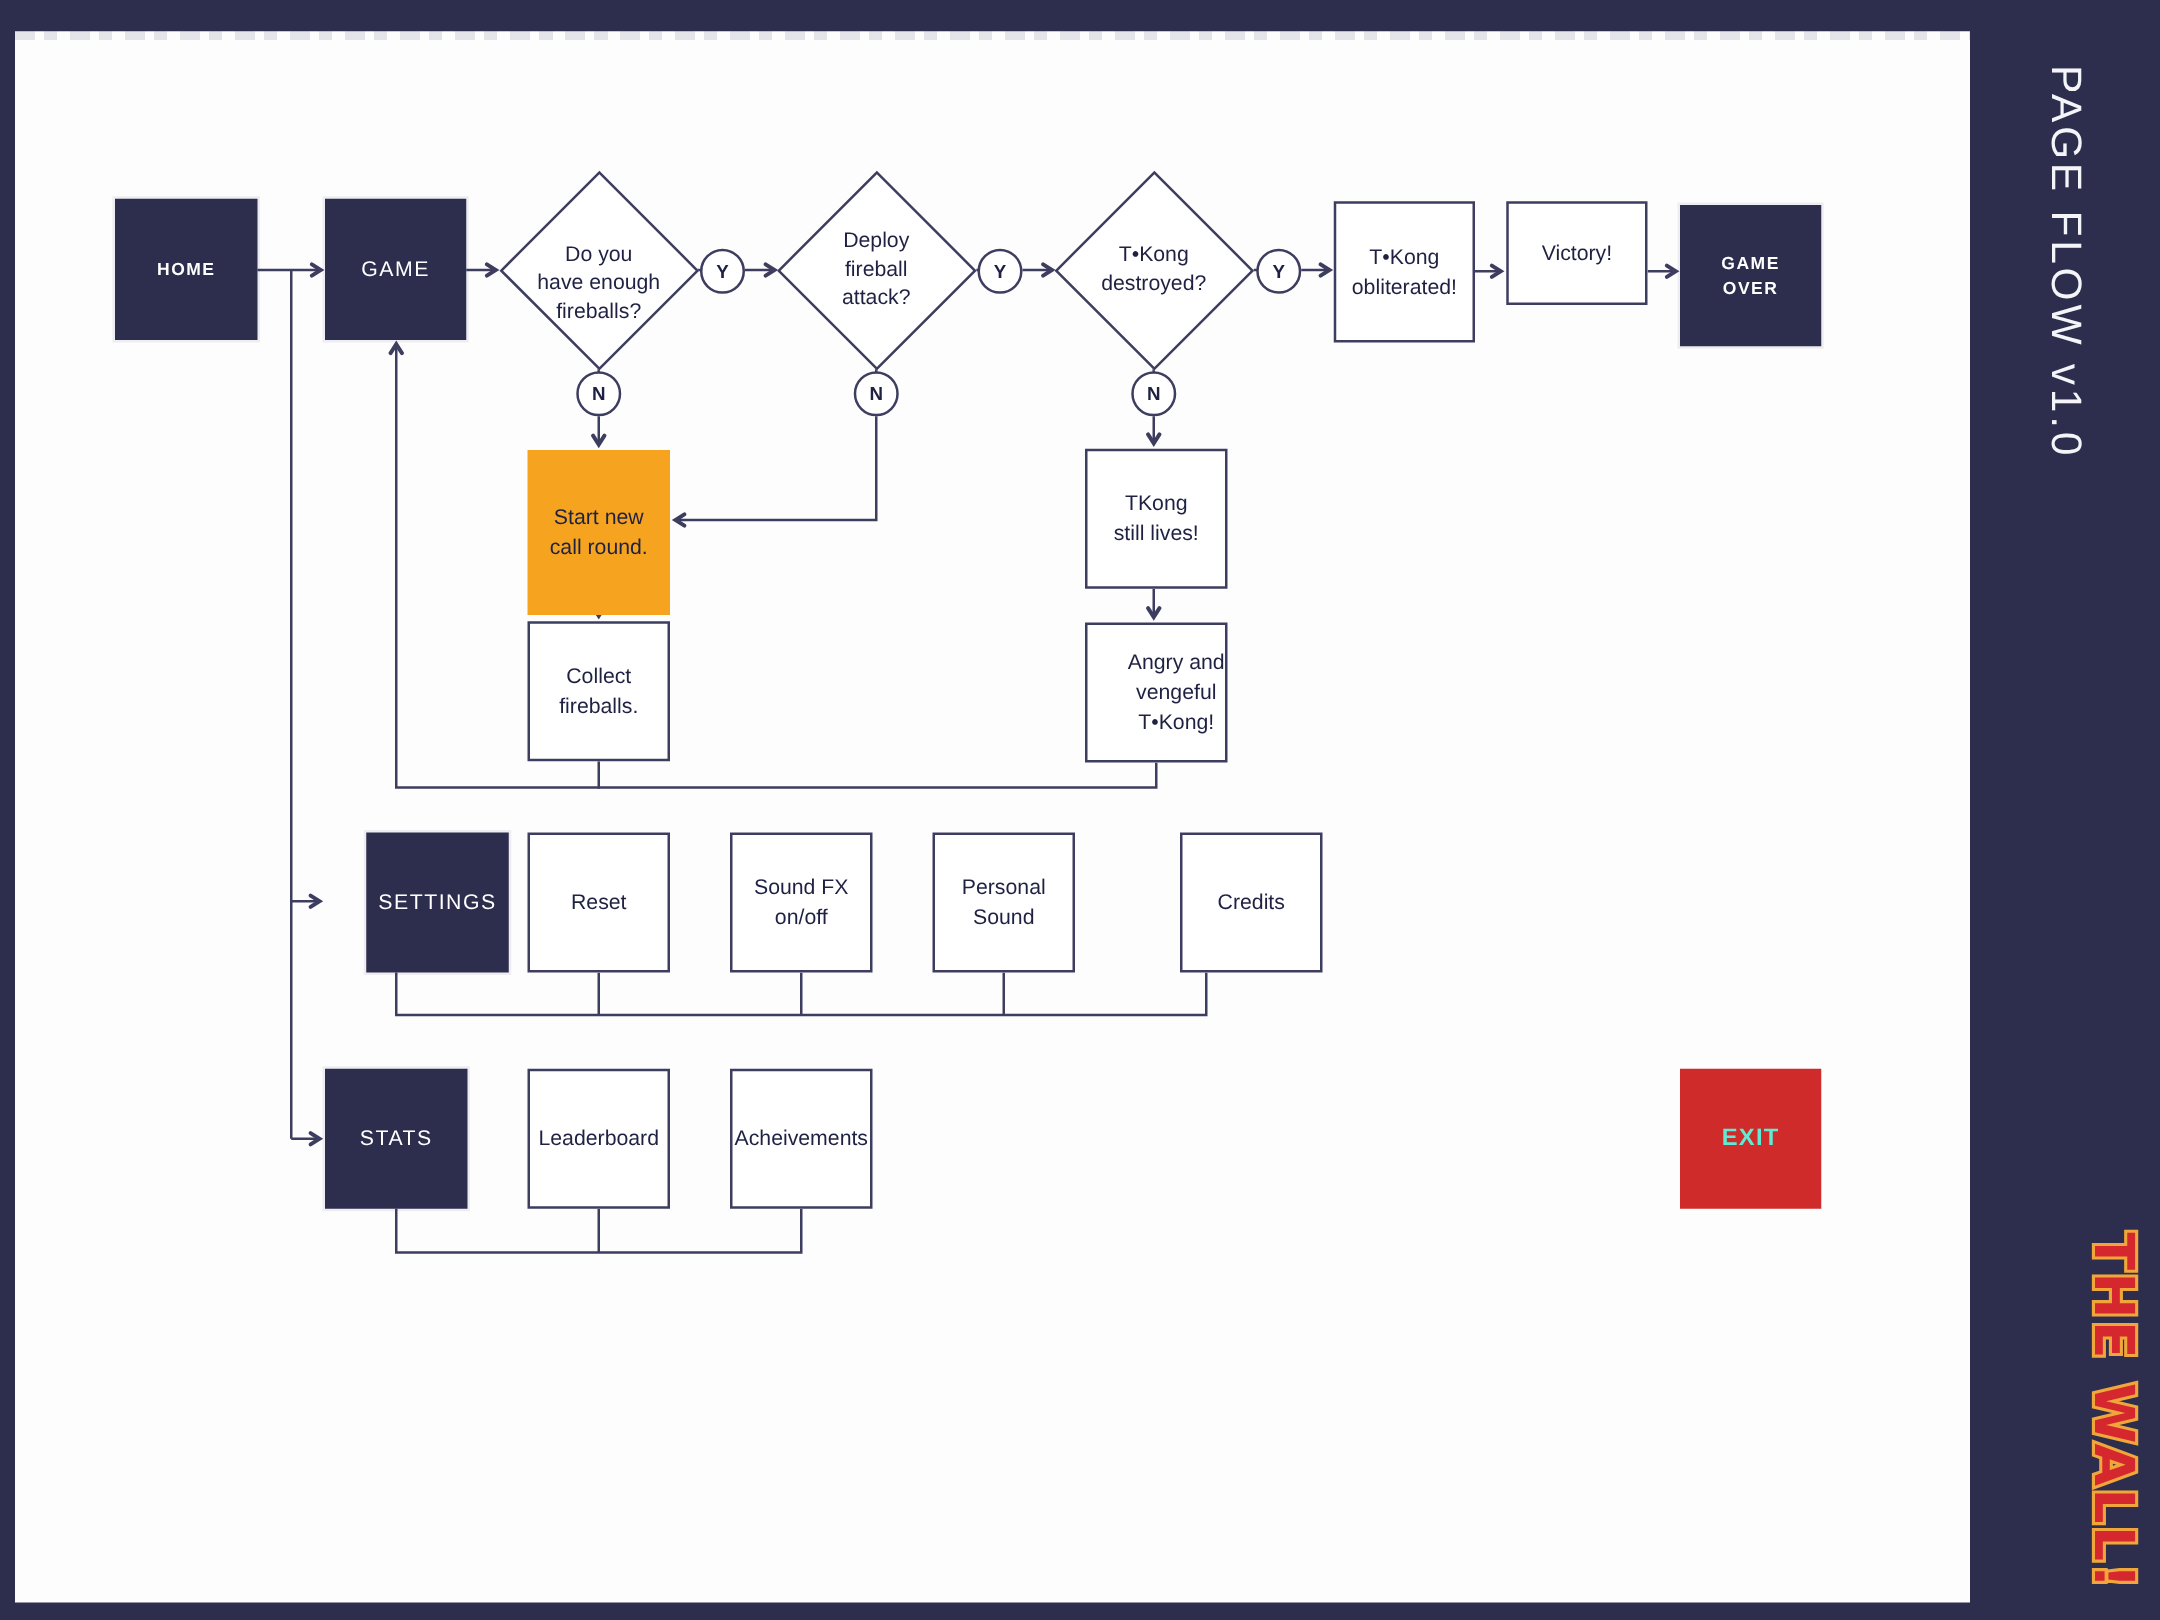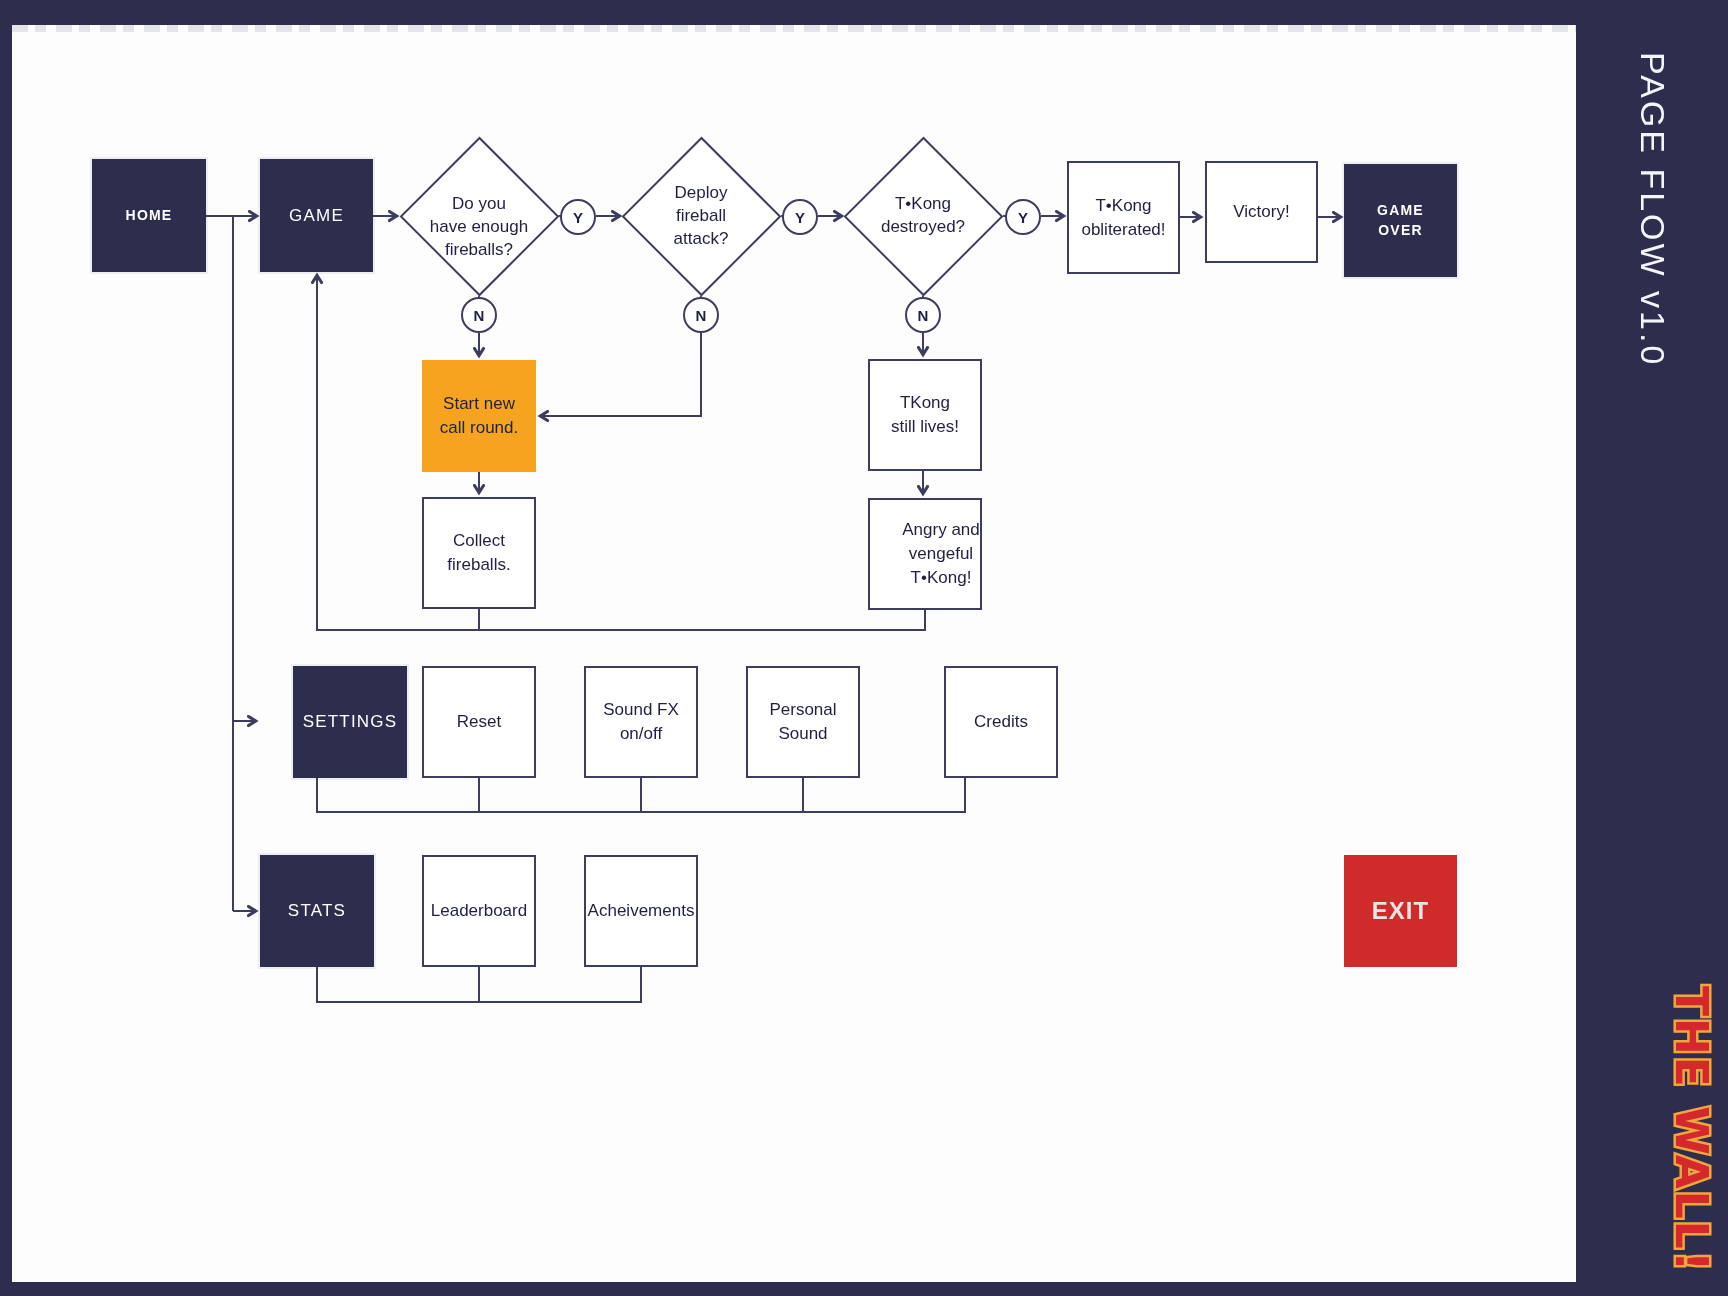--- a/index.html
+++ b/index.html
@@ -9,21 +9,21 @@
   #top-texture{position:absolute;left:12px;top:25px;width:1564px;height:7px;z-index:2;
       background:repeating-linear-gradient(90deg, rgba(45,48,80,.12) 0 16px, transparent 16px 23px,
                  rgba(45,48,80,.12) 23px 34px, transparent 34px 44px);}
   #edges-svg{position:absolute;left:0;top:0;z-index:2;}
   .node{position:absolute;z-index:3;display:flex;align-items:center;justify-content:center;
         text-align:center;box-sizing:border-box;white-space:pre-line;line-height:1.4;}
   .node.navy{background:var(--navy);color:#fff;font-size:17px;letter-spacing:1.2px;
              box-shadow:0 0 0 2px rgba(45,45,80,0.07);}
   .node.white{background:#fff;border:2px solid var(--line);color:var(--ink);font-size:17px;}
   .node.orange{background:var(--orange);color:var(--ink);font-size:17px;}
-  .node.red{background:var(--red);color:#e5e5e5;font-weight:bold;font-size:24px;letter-spacing:1px;}
+  .node.red{background:var(--red);color:#5eead4;font-weight:bold;font-size:19px;letter-spacing:1px;}
   .node.bold{font-weight:bold;font-size:14px;}
   .cls-play{font-size:19px;letter-spacing:2.5px;font-weight:400;}
   .diamond{position:absolute;background:#fff;border:2px solid var(--line);
            transform:rotate(45deg);z-index:2;box-sizing:border-box;}
   .diamond-label{position:absolute;z-index:3;transform:translate(-50%,-50%);text-align:center;
            color:var(--ink);font-size:17px;line-height:1.35;white-space:pre-line;width:150px;}
   .circle{position:absolute;z-index:4;background:#fff;border:2px solid var(--line);border-radius:50%;
           display:flex;align-items:center;justify-content:center;font-weight:bold;color:var(--ink);
           font-size:15px;box-sizing:border-box;}
   #sidebar{position:absolute;right:0;top:0;width:152px;height:1296px;background:var(--navy);z-index:5;}
@@ -94,27 +94,27 @@
       <div class="diamond-label" style="left: 701px; top: 216px;">Deploy
 fireball
 attack?</div>
       <div class="circle" style="left: 782px; top: 199px; width: 36px; height: 36px;">Y</div>
       <div class="diamond" style="left: 866.5px; top: 159.5px; width: 113px; height: 113px;"></div>
       <div class="diamond-label" style="left: 923px; top: 216px;">T•Kong
 destroyed?</div>
       <div class="circle" style="left: 1005px; top: 199px; width: 36px; height: 36px;">Y</div>
       <div class="node white" style="left: 1067px; top: 161px; width: 113px; height: 113px;">T•Kong
 obliterated!</div>
-      <div class="node white" style="left: 1205px; top: 161px; width: 113px; height: 102px;">Victory!</div>
+      <div class="node white" style="left: 1205px; top: 161px; width: 113px; height: 83px;">Victory!</div>
       <div class="node navy bold" style="left: 1344px; top: 164px; width: 113px; height: 113px;">GAME
 OVER</div>
       <div class="circle" style="left: 461px; top: 297px; width: 36px; height: 36px;">N</div>
       <div class="circle" style="left: 683px; top: 297px; width: 36px; height: 36px;">N</div>
       <div class="circle" style="left: 905px; top: 297px; width: 36px; height: 36px;">N</div>
-      <div class="node orange" style="left: 422px; top: 360px; width: 114px; height: 112px;">Start new
+      <div class="node orange" style="left: 422px; top: 360px; width: 114px; height: 132px;">Start new
 call round.</div>
       <div class="node white" style="left: 422px; top: 497px; width: 114px; height: 112px;">Collect
 fireballs.</div>
       <div class="node white" style="left: 868px; top: 359px; width: 114px; height: 112px;">TKong
 still lives!</div>
       <div class="node white" style="left: 868px; top: 498px; width: 114px; height: 112px; padding-left: 32px;">Angry and
 vengeful
 T•Kong!</div>
       <div class="node navy" style="left: 260px; top: 666px; width: 114px; height: 112px; margin-left: 33px;">SETTINGS</div>
       <div class="node white" style="left: 422px; top: 666px; width: 114px; height: 112px;">Reset</div>

